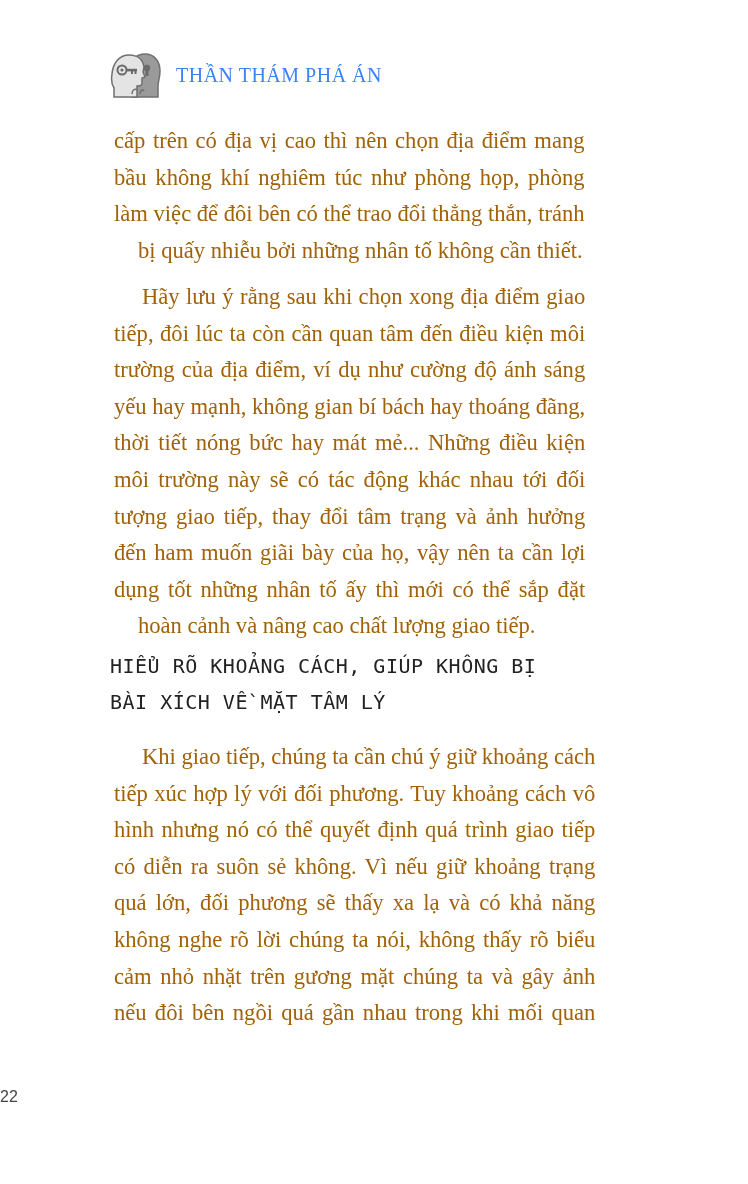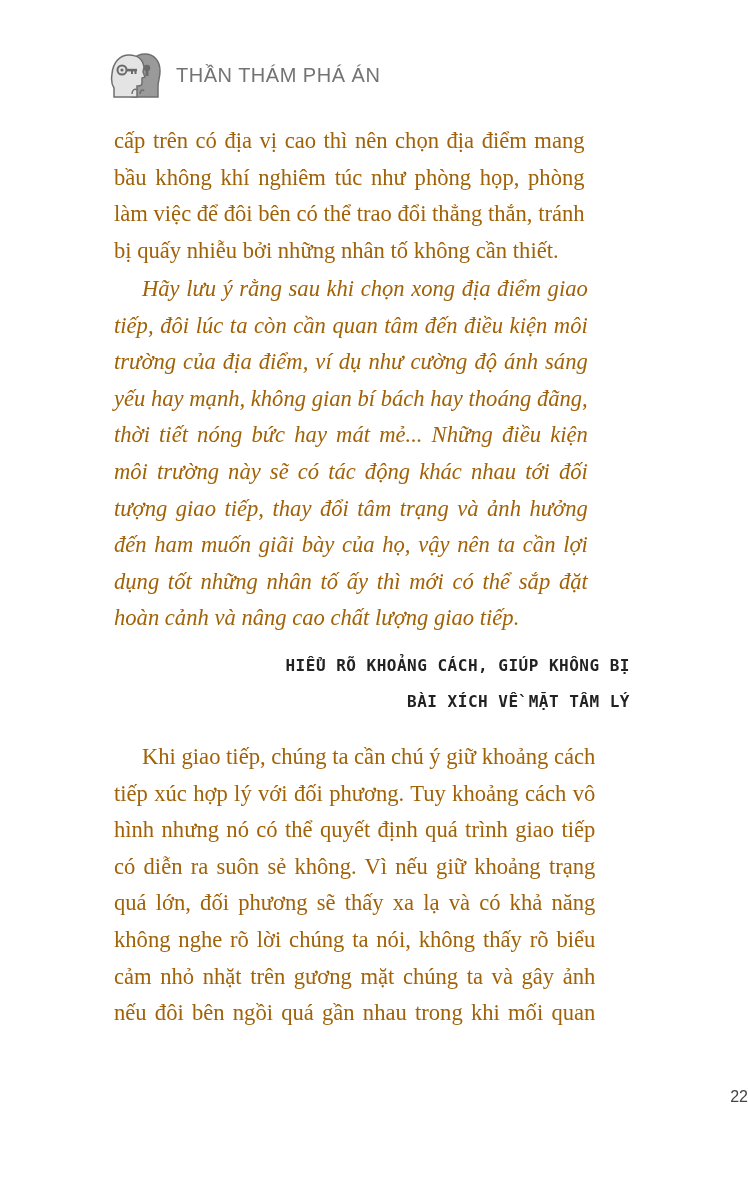--- a/index.html
+++ b/index.html
@@ -1,29 +1,29 @@
 <!DOCTYPE html>
 <html><head>
   <meta charset="utf-8">
   <style>
     html, body { margin: 0; padding: 0; background: #ffffff; }
     body { width: 748px; height: 1184px; position: relative; overflow: hidden; }
     .header { position: absolute; left: 110px; top: 50px; height: 50px; display: flex; align-items: center; }
     .logo { width: 52px; height: 50px; }
-    .header-title { margin-left: 14px; font-family: Liberation Sans, sans-serif; font-size: 20px; color: #737373; letter-spacing: 0.5px; }
+    .header-title { margin-left: 14px; font-family: Liberation Serif, serif; font-size: 20px; color: #3b82f6; letter-spacing: 0.5px; }
     .content { position: absolute; left: 114px; top: 123px; width: 511px; }
     .para { margin: 0; font-family: "Liberation Serif", serif; font-size: 22.6px; line-height: 36.6px; color: #a16207; text-align: justify; text-align-last: left; }
     .para .line { display: block; text-align: justify; text-align-last: justify; white-space: nowrap; }
-    .para .line.last { text-align-last: left; }
+    .para .line.last { text-align-last: left; margin-left: 24px; }
     .para .line.indent { text-indent: 28px; }
     .p1 { position: absolute; top: 0; }
-    .p2 { position: absolute; top: 148px; font-style: italic; }
-    .heading { position: absolute; left: 110px; top: 648px; width: 520px; text-align: right; font-family: "DejaVu Sans Mono", monospace; font-weight: bold; font-size: 16px; line-height: 36px; color: #222; letter-spacing: 0.5px; }
+    .p2 { position: absolute; top: 156px; }
+    .heading { position: absolute; left: 110px; top: 648px; width: 520px; text-align: left; font-family: "DejaVu Sans Mono", monospace; font-weight: normal; font-size: 20px; line-height: 36px; color: #222; letter-spacing: 0.5px; }
     .p3 { position: absolute; top: 616px; }
-    .page-number { position: absolute; left: 0; width: 748px; top: 1088px; text-align: right; font-family: "Liberation Sans", sans-serif; font-size: 16px; color: #444; }
+    .page-number { position: absolute; left: 0; width: 748px; top: 1088px; text-align: left; font-family: "Liberation Sans", sans-serif; font-size: 16px; color: #444; }
   </style>
 </head>
 <body>
 
 <div class="header">
   <span class="logo">
     <svg width="52" height="50" viewBox="0 0 52 50">
 
       <path d="M22 47 L22 36 C18 33 17 28 18 22 C19 10 26 4 35 4 C44 4 50 11 50 21 C50 28 48 31 48 36 L48 47 Z" fill="#9a9a9a" stroke="#6f6f6f" stroke-width="1.5"></path>
 

